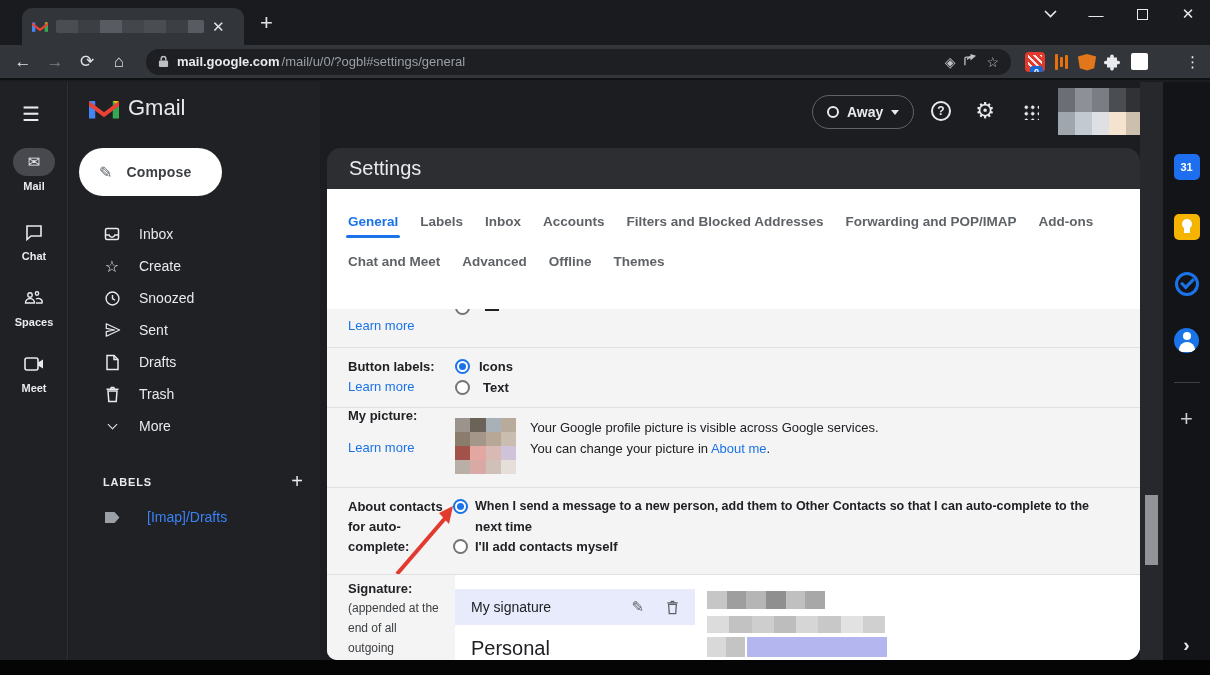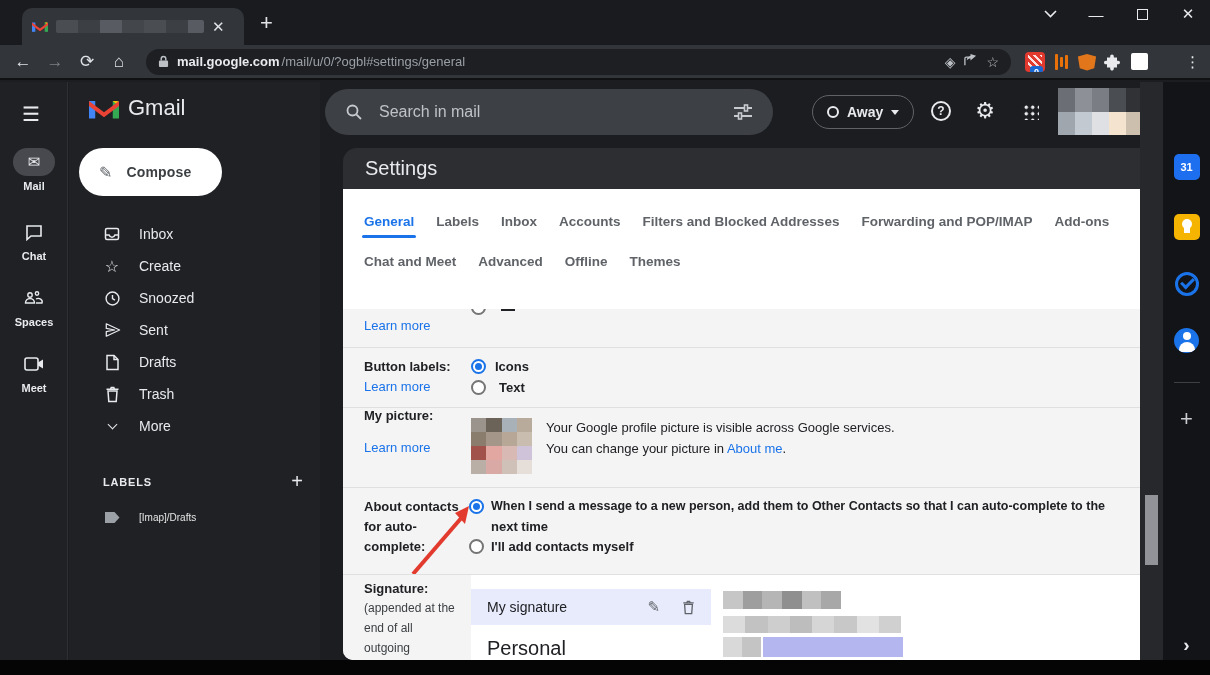--- a/index.html
+++ b/index.html
@@ -58,38 +58,38 @@
   .compose-label { font-size:14px; font-weight:bold; color:#3c4043; letter-spacing:.2px; }
   .nav { position:absolute; left:0; top:136px; width:100%; }
   .nav-item { height:32px; display:flex; align-items:center; gap:18px; padding-left:34px; border-radius:0 16px 16px 0; }
   .nav-ico { width:18px; height:18px; display:flex; align-items:center; justify-content:center; color:#e8eaed; font-size:16px; }
   .nav-label { color:#e8eaed; font-size:14px; }
   .chev-down { display:inline-block; border:solid #e8eaed; border-width:0 1.6px 1.6px 0; padding:3px; transform:rotate(45deg); margin-top:-4px; }
   .labels-row { position:absolute; left:34px; top:388px; width:200px; display:flex; align-items:center; justify-content:space-between; }
   .labels-title { color:#e8eaed; font-size:11px; font-weight:bold; letter-spacing:.8px; }
   .labels-plus { color:#e8eaed; font-size:20px; font-weight:400; }
   .label-item { position:absolute; left:34px; top:420px; height:30px; display:flex; align-items:center; gap:18px; }
-  .label-name { color:#e5e5e5; font-size:10px; }
+  .label-name { color:#3b82f6; font-size:14px;margin-left:8px; }
 
   
   .main { position:absolute; left:320px; top:0; width:843px; height:100%; }
   .searchbar { position:absolute; left:5px; top:7px; width:448px; height:46px; background:#3d4045; border-radius:23px; display:flex; align-items:center; padding:0 20px; gap:16px; }
   .search-ph { color:#bfc3c8; font-size:16px; flex:1; }
   .status-pill { position:absolute; left:492px; top:13px; height:34px; border:1px solid #5f6368; border-radius:17px; display:flex; align-items:center; gap:8px; padding:0 14px; }
   .status-dot { width:12px; height:12px; border:2px solid #e8eaed; border-radius:50%; }
   .status-label { color:#e8eaed; font-size:14px; font-weight:bold; }
   .caret { width:0; height:0; border-left:4px solid transparent; border-right:4px solid transparent; border-top:5px solid #e8eaed; }
   .hdr-ico { position:absolute; top:16px; width:26px; height:26px; display:flex; align-items:center; justify-content:center; }
   .help-circle { width:20px; height:20px; border:2px solid #e8eaed; border-radius:50%; color:#e8eaed; font-size:12px; font-weight:bold; display:flex; align-items:center; justify-content:center; }
   .gear { color:#e8eaed; font-size:22px; }
   .appgrid { width:17px; height:17px; background-image:radial-gradient(circle,#e8eaed 1.7px,transparent 2px); background-size:6.5px 6.5px; background-position:1px 1px; }
   .profile-blur { position:absolute; left:738px; top:6px; width:136px; height:47px; display:grid; grid-template-columns:repeat(8,1fr); grid-template-rows:1fr 1fr; overflow:hidden; }
 
   
-  .panel { position:absolute; left:7px; top:66px; width:813px; height:512px; border-radius:14px 14px 14px 10px; overflow:hidden;margin-left:16px; }
+  .panel { position:absolute; left:7px; top:66px; width:813px; height:512px; border-radius:14px 14px 14px 10px; overflow:hidden; }
   .panel-head { position:absolute; left:0; top:0; width:100%; height:41px; background:#2d2e32; display:flex; align-items:center; padding-left:22px; }
   .panel-title { color:#e8eaed; font-size:20px; }
   .panel-body { position:absolute; left:0; top:41px; width:100%; height:471px; background:#fff; }
   .tabsarea { position:absolute; left:21px; top:12px; right:10px; }
   .tabrow { height:40px; display:flex; align-items:center; gap:22px; }
   .stab { font-size:13.5px; font-weight:bold; color:#5f6368; position:relative; white-space:nowrap; }
   .stab.active { color:#1a73e8; }
   .stab.active::after { content:""; position:absolute; left:-2px; right:-2px; bottom:-9px; height:3px; background:#1a73e8; border-radius:2px; }
   .rows { position:absolute; left:0; top:120px; width:100%; }
   .srow { position:relative; background:#f4f4f5; border-bottom:1px solid #e0e0e0; overflow:hidden; }
@@ -329,32 +329,20 @@
         <span class="nav-ico">
             <svg width="17" height="13" viewBox="0 0 17 13">
               <path d="M1 1 h9.5 l5 5.5 -5 5.5 H1 Z" fill="#9aa0a6"></path>
             </svg>
           </span>
         <span class="label-name">[Imap]/Drafts</span>
       </div>
     </div>
 
     <div class="main">
-      <div class="searchbar">
-        <svg width="18" height="18" viewBox="0 0 18 18">
-            <circle cx="7.5" cy="7.5" r="5" fill="none" stroke="#c7cacf" stroke-width="1.8"></circle>
-            <line x1="11.3" y1="11.3" x2="16" y2="16" stroke="#c7cacf" stroke-width="1.8"></line>
-          </svg>
-        <span class="search-ph">Search in mail</span>
-        <svg width="20" height="16" viewBox="0 0 20 16">
-          <path d="M1 4 h10 M15 4 h4 M1 12 h4 M9 12 h10" stroke="#c7cacf" stroke-width="1.8"></path>
-          <rect x="11.5" y="1" width="3" height="6" fill="none" stroke="#c7cacf" stroke-width="1.6"></rect>
-          <rect x="5.5" y="9" width="3" height="6" fill="none" stroke="#c7cacf" stroke-width="1.6"></rect>
-        </svg>
-      </div>
       <div class="status-pill">
         <span class="status-dot"></span>
         <span class="status-label">Away</span>
         <span class="caret"></span>
       </div>
       <span class="hdr-ico" style="left:608px">
           <span class="help-circle">?</span>
         </span>
       <span class="hdr-ico" style="left:652px">
           <span class="gear">⚙</span>

